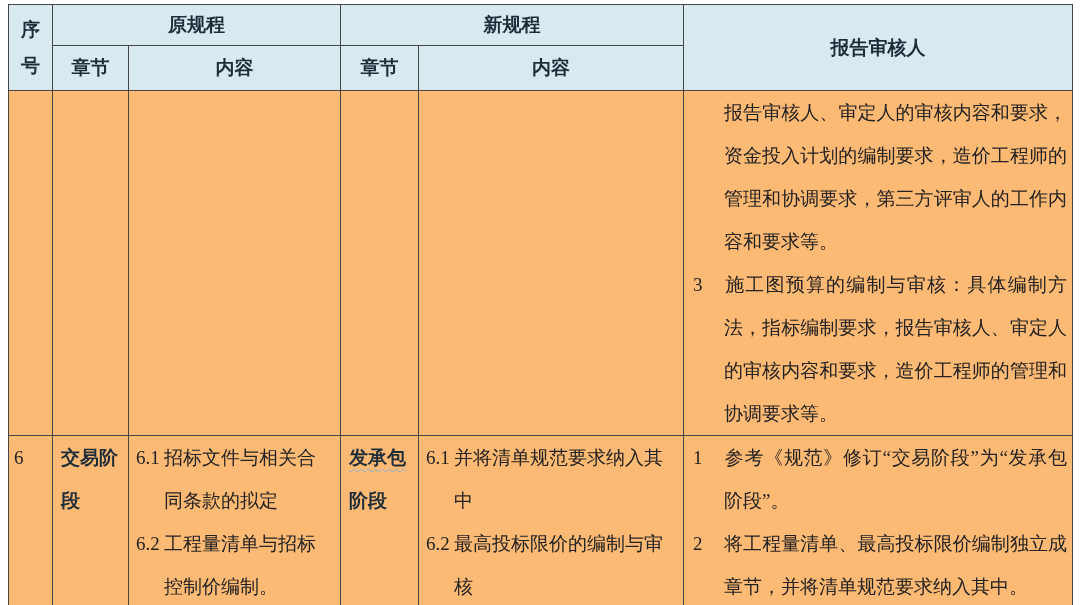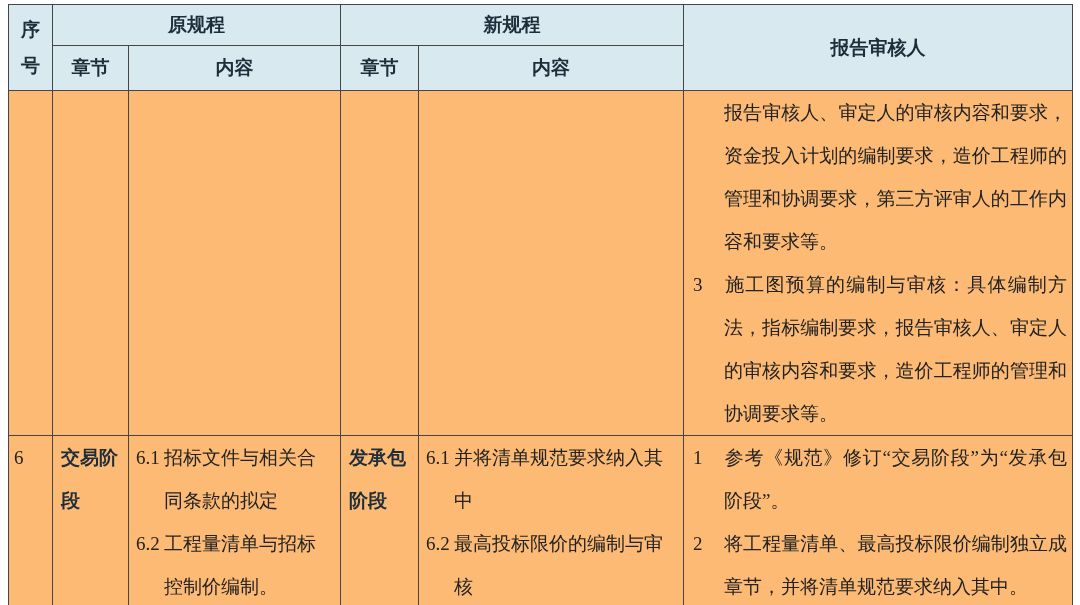--- a/index.html
+++ b/index.html
@@ -79,20 +79,21 @@
     padding-left: 31px;
     text-indent: -31px;
     text-align: justify;
   }
   .note-item .note-number {
     display: inline-block;
     width: 31px;
     text-indent: 0;
   }
   .wavy {
+    text-decoration: underline;
     text-decoration-style: wavy;
     text-decoration-color: #7fb0dc;
     text-decoration-thickness: 1px;
     text-underline-offset: 4px;
   }
 </style>
 </head>
 <body>
 
 <div class="page">

